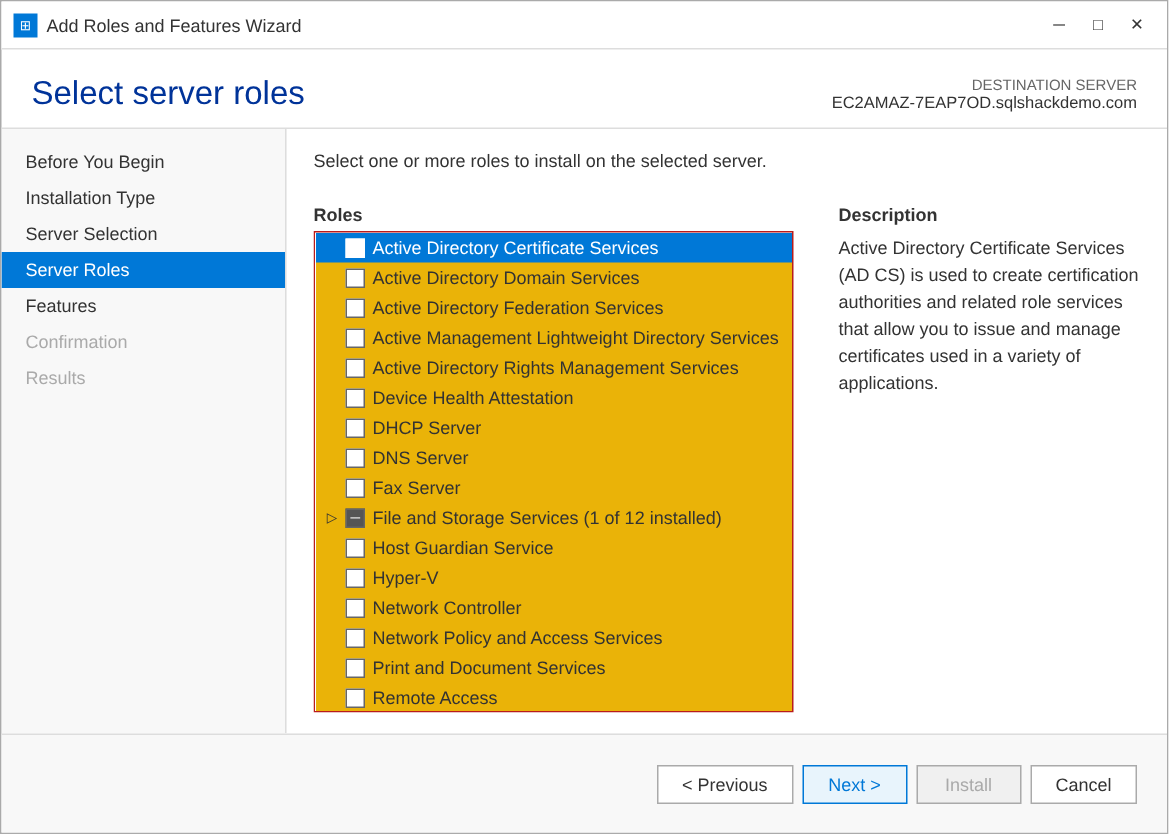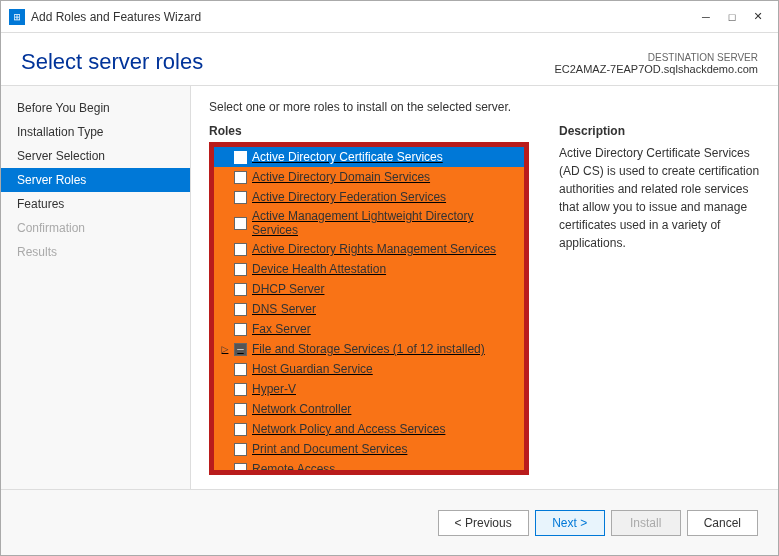--- a/index.html
+++ b/index.html
@@ -116,47 +116,46 @@
     .main-content {
       flex: 1;
       padding: 14px 18px;
       overflow: hidden;
       display: flex;
       flex-direction: column;
     }
     .intro-text {
       font-size: 12px;
       color: #333;
-      margin-bottom: 10px;
+      margin-bottom: 22px;
     }
     .roles-area {
       display: flex;
       flex: 1;
       gap: 30px;
       overflow: hidden;
     }
     .roles-panel {
       width: 320px;
       flex-shrink: 0;
       display: flex;
       flex-direction: column;
     }
     .roles-label {
       font-size: 12px;
       font-weight: 600;
       margin-bottom: 4px;
       color: #333;
     }
     .roles-list-container {
-      border: 5px solid #b91c1c;
+      border: 1px solid #b91c1c;
       flex: 1;
       overflow-y: auto;
-      background: #f97316;
+      background: #eab308;
       position: relative;
-      text-decoration: underline;
     }
     .roles-list {
       list-style: none;
       padding: 0;
     }
     .role-item {
       display: flex;
       align-items: center;
       padding: 2px 4px;
       font-size: 12px;

